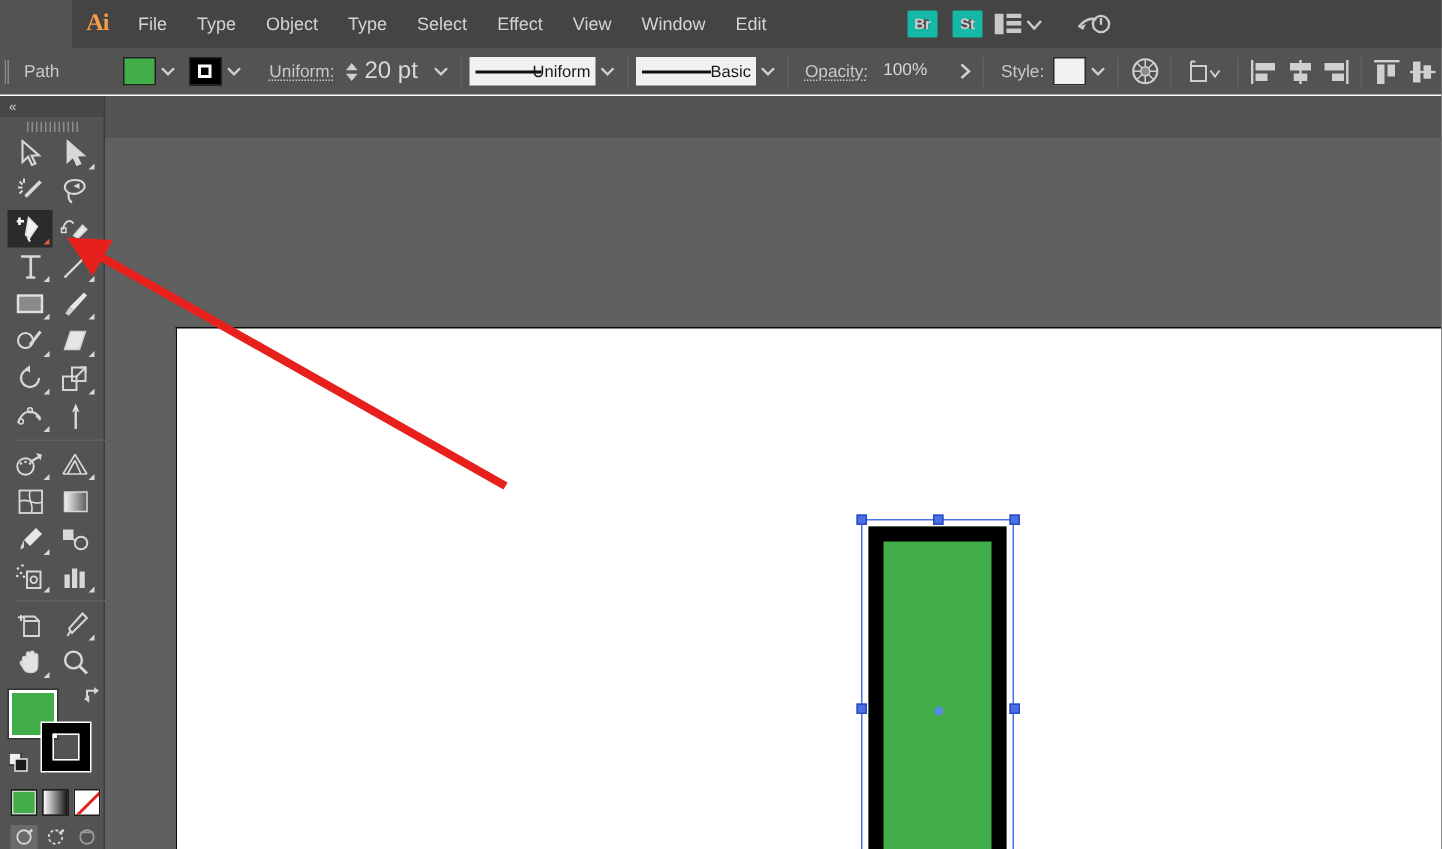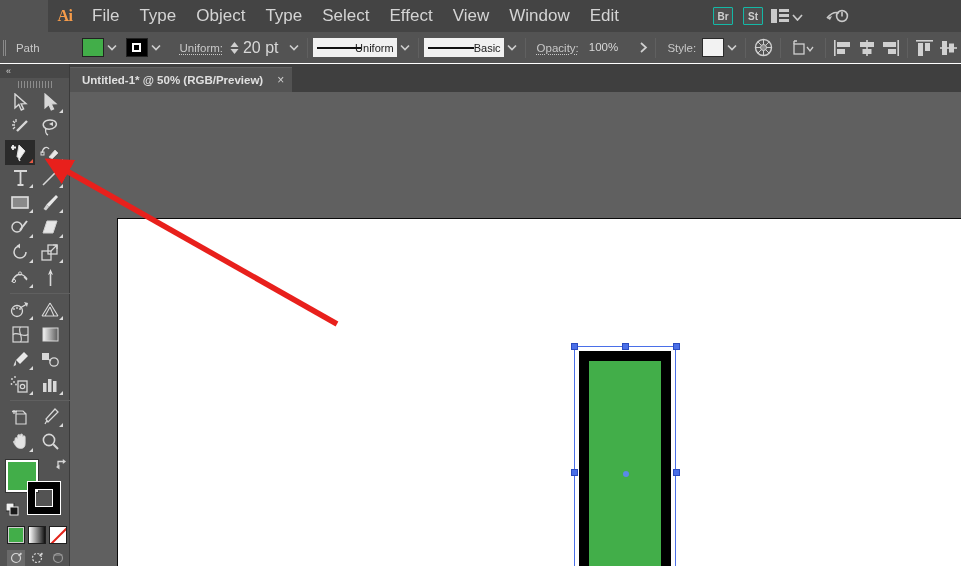--- a/index.html
+++ b/index.html
@@ -20,27 +20,27 @@
   }
   .ai-logo {
     width: 34px; height: 32px;
     display: flex; align-items: center; justify-content: center;
     color: #f59b4a; font-weight: bold; font-size: 16px;
     font-family: "Liberation Serif", serif;
     letter-spacing: -0.5px;
   }
   .menu-item {
     padding: 0 10px; height: 32px; line-height: 32px;
-    color: #d4d4d4; font-size: 17px; cursor: default;
+    color: #d4d4d4; font-size: 12px; cursor: default;
     white-space: nowrap;
   }
   .mb-right { display: flex; align-items: center; gap: 2px; margin-left: 84px; }
   .appbtn {
     width: 20px; height: 18px;
-    border: 1px solid #14b8a6;
+    border: 6px solid #14b8a6;
     background: #4e4e4e;
     color: #cfcfcf; font-size: 10px; font-weight: bold;
     display: flex; align-items: center; justify-content: center;
     border-radius: 1px;
   }
   .ws-switch { display: flex; align-items: center; gap: 3px; padding: 0 6px; }
   .ws-icon { display: block; }
   .search-ic { margin-left: 14px; display: block; }
 
   
@@ -424,26 +424,20 @@
     </div>
     <div class="icobtn">
       <svg width="20" height="18" viewBox="0 0 20 18">
         <rect x="1" y="8.2" width="17" height="1.6" fill="#d0d0d0"></rect>
         <rect x="3" y="2" width="5" height="14" fill="#d0d0d0"></rect>
         <rect x="10" y="4.5" width="5" height="9" fill="#d0d0d0"></rect>
       </svg>
     </div>
   </div>
 
-  <div class="tabbar">
-    <div class="doctab">
-      <span class="title">Untitled-1* @ 50% (RGB/Preview)</span>
-      <span class="closex">×</span>
-    </div>
-  </div>
 
   <div class="toolbar">
     <div class="tb-head">
       <span class="tb-collapse">«</span>
     </div>
     <div class="tb-grip">
       <svg width="34" height="7" viewBox="0 0 34 7">
         <g fill="#8d8d8d">
           <rect x="0" y="0" width="1" height="7"></rect>
             <rect x="3" y="0" width="1" height="7"></rect>

